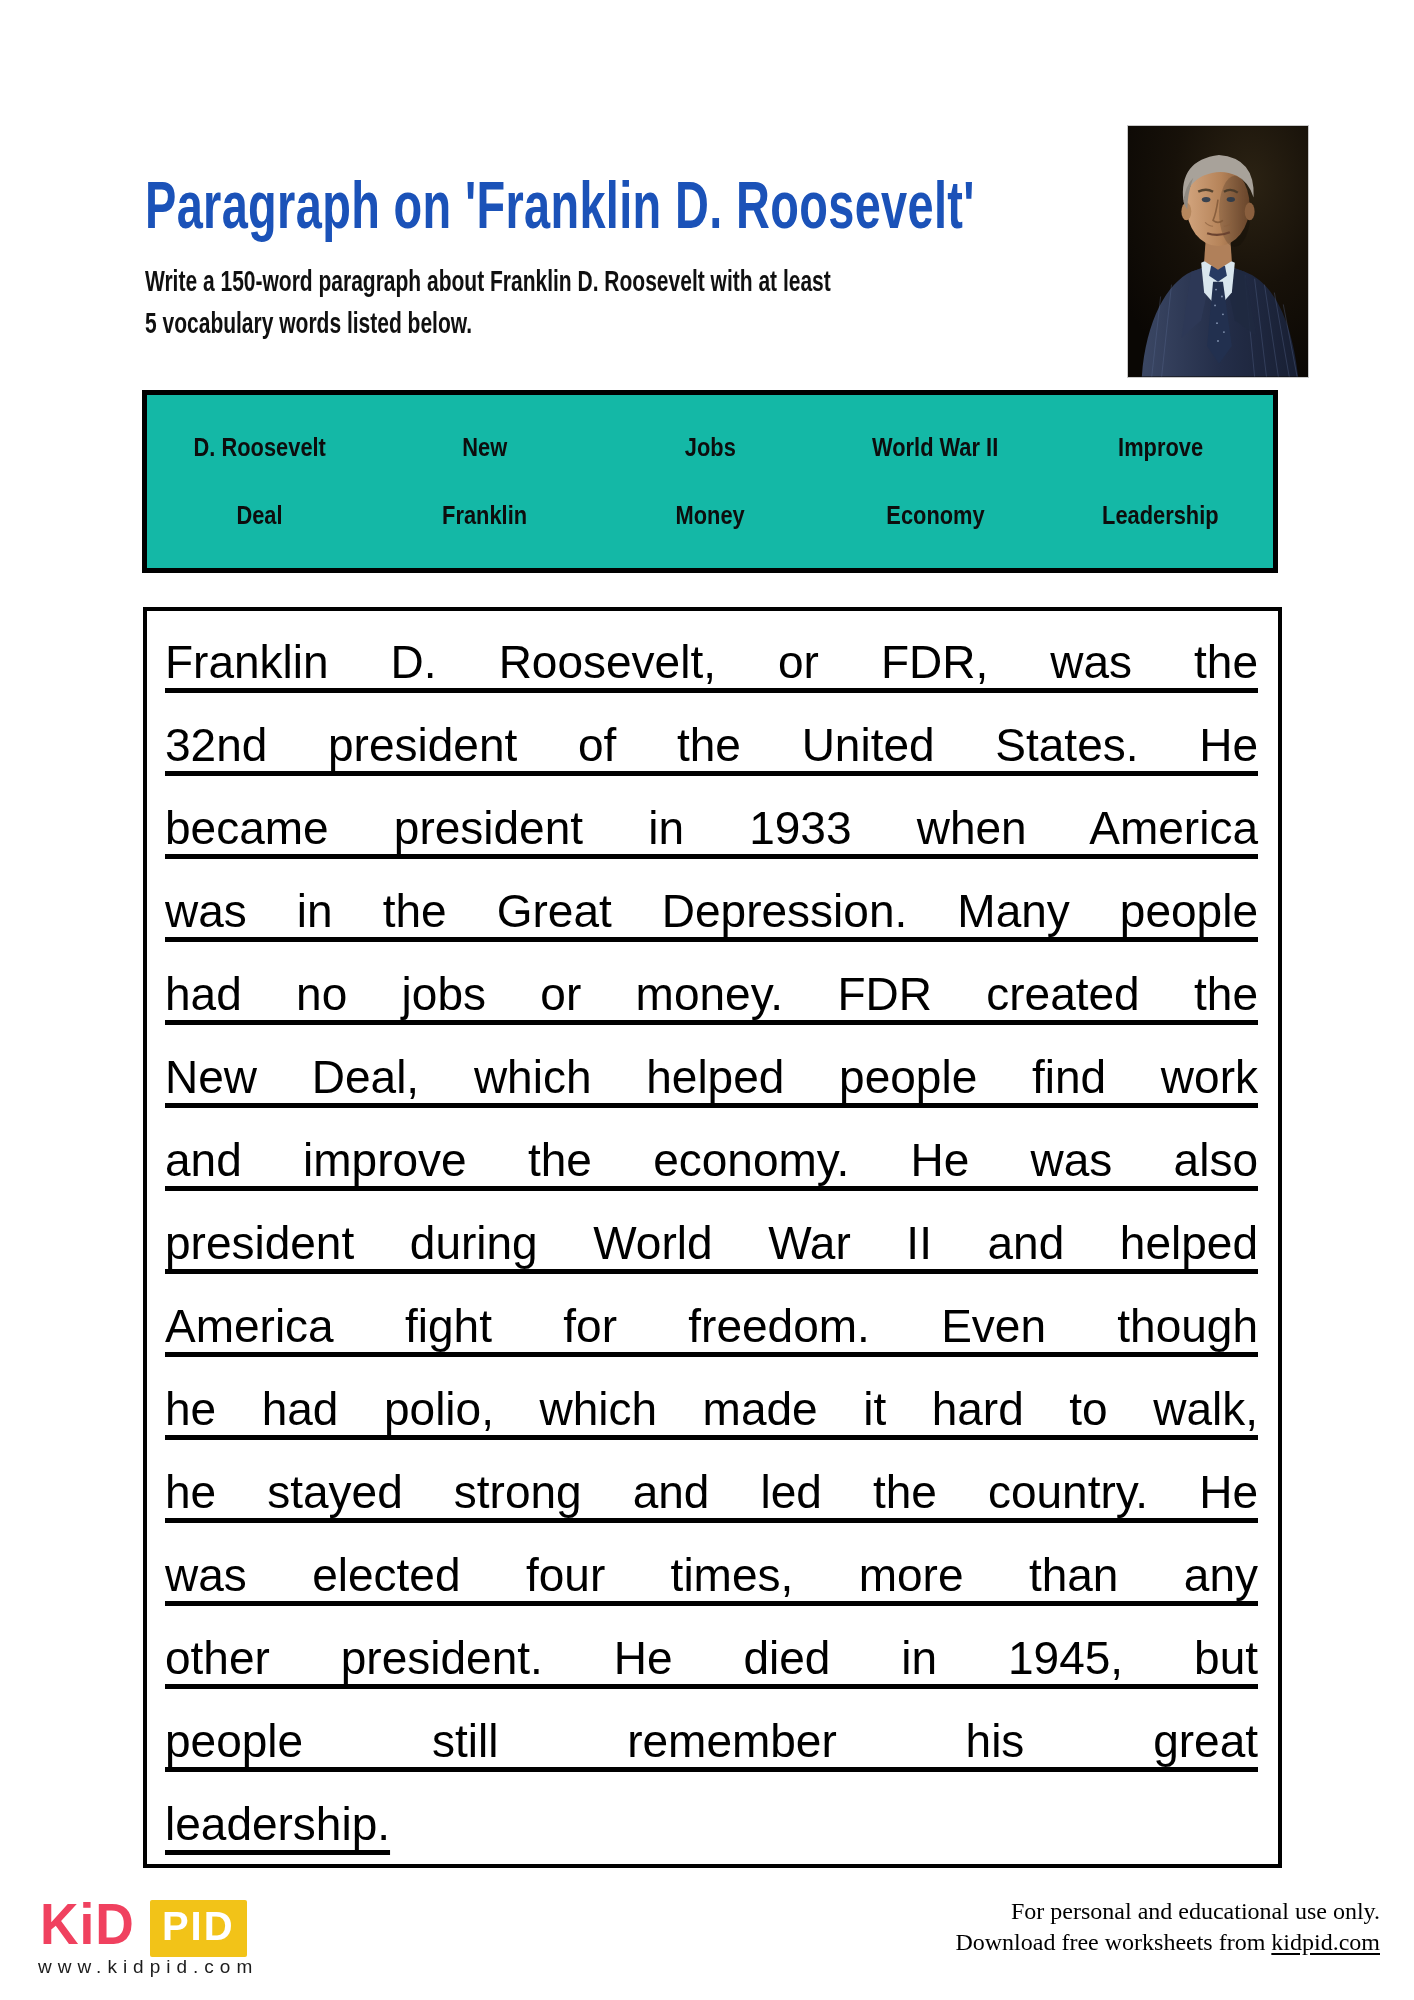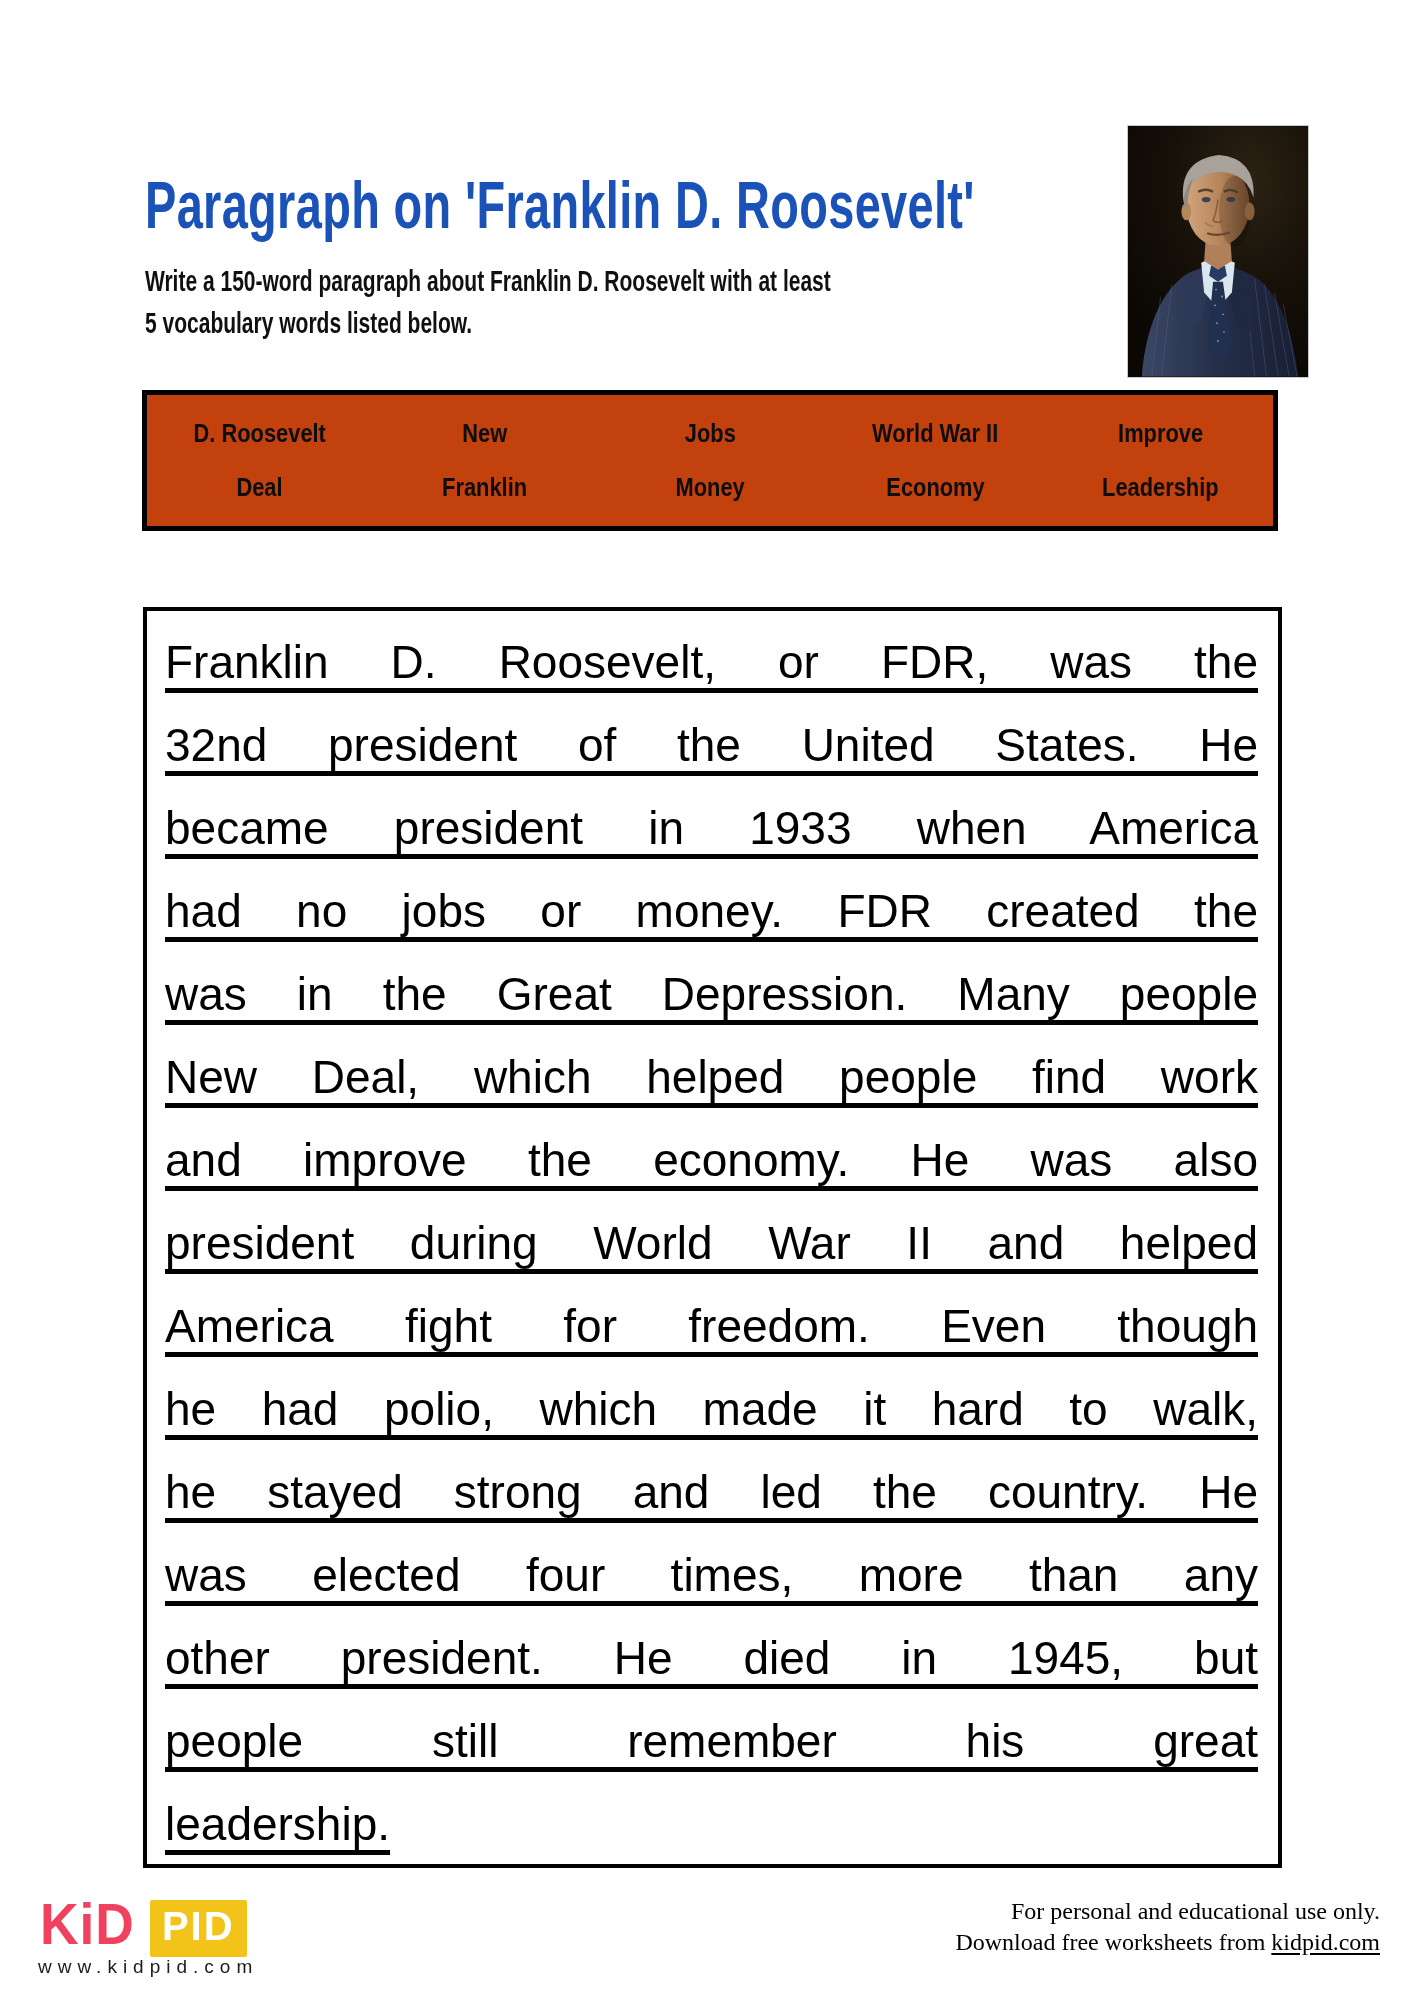--- a/index.html
+++ b/index.html
@@ -22,23 +22,23 @@
     transform:scaleX(0.70); transform-origin:left top;
   }
   .photo{
     position:absolute; left:1127px; top:125px; width:182px; height:253px;
     border:1px solid #c9c9c9; background:#120d07;
   }
   .photo svg{ display:block; width:100%; height:100%; }
 
   
   .vocab-box{
-    position:absolute; left:142px; top:390px; width:1136px; height:141px;
+    position:absolute; left:142px; top:390px; width:1136px; height:183px;
     border:5px solid #000; display:flex; flex-direction:column; justify-content:space-evenly;
-    background:#c2410c;
+    background:#14b8a6;
   }
   .vocab-row{ display:flex; }
   .vocab-cell{ flex:1; text-align:center; }
   .vocab-cell span{
     display:inline-block; font-size:26px; font-weight:bold; color:#0d0d0d;
     transform:scaleX(0.84); transform-origin:center; white-space:nowrap;
   }
 
   
   .writing-box{
@@ -173,22 +173,22 @@
       <div class="vocab-cell"><span>Money</span></div>
       <div class="vocab-cell"><span>Economy</span></div>
       <div class="vocab-cell"><span>Leadership</span></div>
     </div>
   </div>
 
   <div class="writing-box">
     <div class="w-line">Franklin D. Roosevelt, or FDR, was the</div>
     <div class="w-line">32nd president of the United States. He</div>
     <div class="w-line">became president in 1933 when America</div>
+    <div class="w-line">was in the Great Depression. Many people</div>
     <div class="w-line">had no jobs or money. FDR created the</div>
-    <div class="w-line">was in the Great Depression. Many people</div>
     <div class="w-line">New Deal, which helped people find work</div>
     <div class="w-line">and improve the economy. He was also</div>
     <div class="w-line">president during World War II and helped</div>
     <div class="w-line">America fight for freedom. Even though</div>
     <div class="w-line">he had polio, which made it hard to walk,</div>
     <div class="w-line">he stayed strong and led the country. He</div>
     <div class="w-line">was elected four times, more than any</div>
     <div class="w-line">other president. He died in 1945, but</div>
     <div class="w-line">people still remember his great</div>
     <div class="w-line last">leadership.</div>

